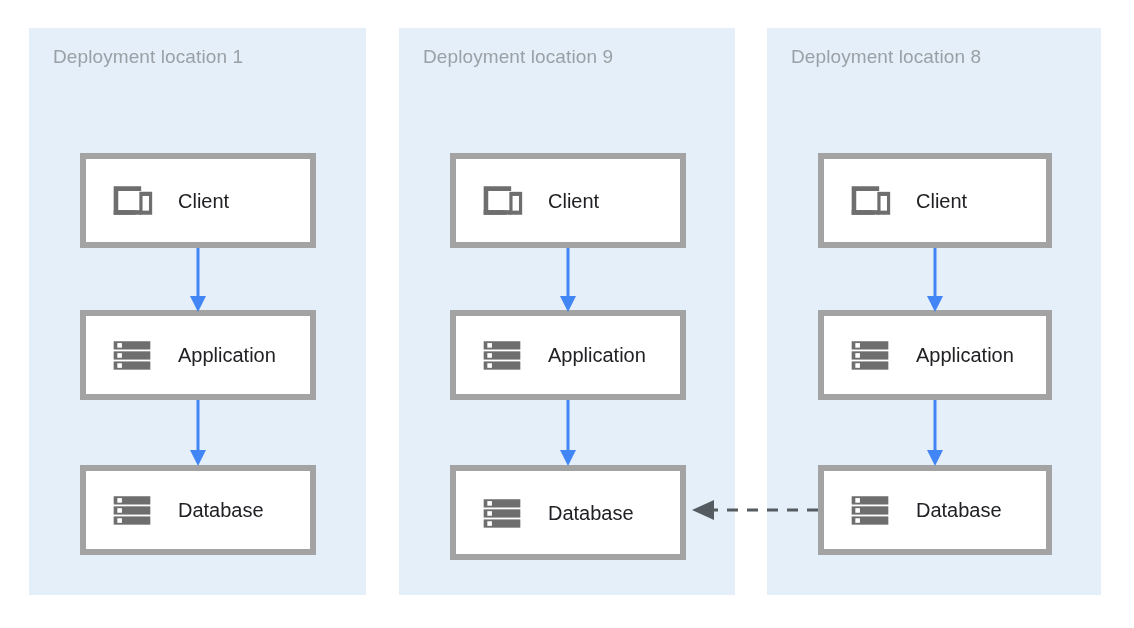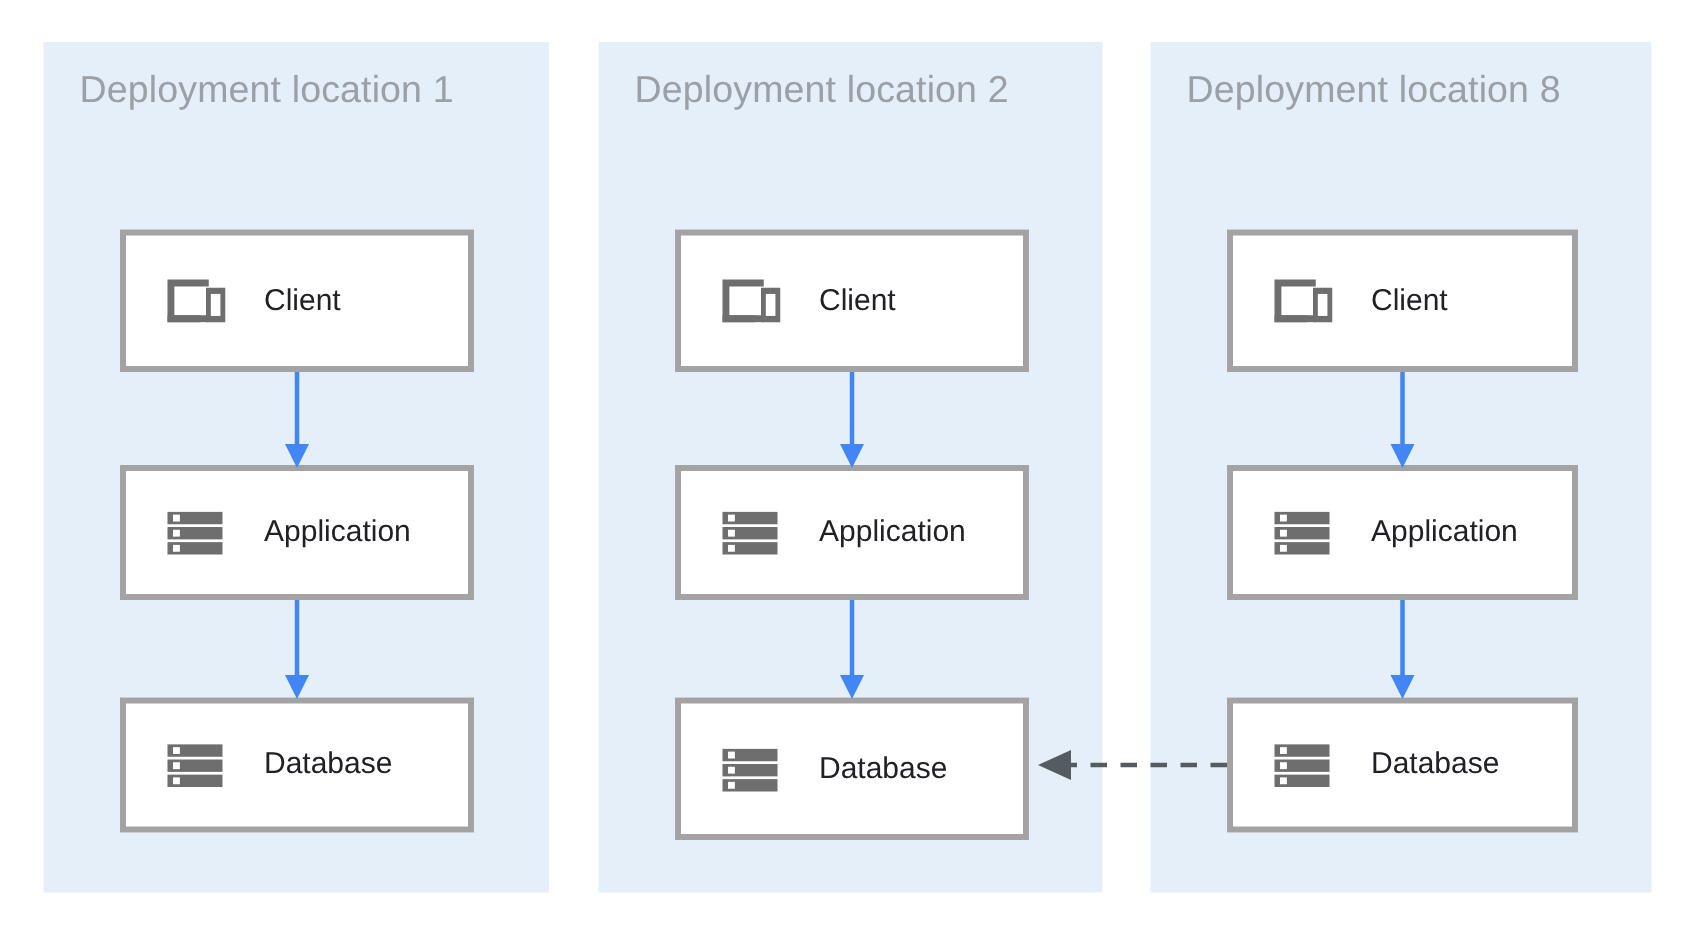--- a/index.html
+++ b/index.html
@@ -24,29 +24,29 @@
   .panel {
     position: absolute;
     background: #e4eff9;
     top: 28px;
     height: 567px;
   }
   .panel-title {
     position: absolute;
     left: 24px;
     top: 18px;
-    font-size: 25px;
+    font-size: 19px;
     color: #9aa0a6;
     white-space: nowrap;
     letter-spacing: 0.1px;
   }
   .node {
     position: absolute;
     background: #ffffff;
-    border: 4px solid #a3a3a3;
+    border: 6px solid #a3a3a3;
     box-sizing: border-box;
     display: flex;
     align-items: center;
   }
   .node-icon {
     position: absolute;
     left: 24px;
     top: 50%;
     transform: translateY(-50%);
     width: 44px;
@@ -74,21 +74,21 @@
 </head>
 <body>
 
 <div id="diagram">
 
   <div class="panel" style="left:29px; width:337px;">
     <div class="panel-title">Deployment location 1</div>
   </div>
 
   <div class="panel" style="left:399px; width:336px;">
-    <div class="panel-title">Deployment location 2</div>
+    <div class="panel-title">Deployment location 9</div>
   </div>
 
   <div class="panel" style="left:767px; width:334px;">
     <div class="panel-title">Deployment location 8</div>
   </div>
 
   <div class="node" style="left:80px; top:153px; width:236px; height:95px;">
     <svg class="node-icon" viewBox="0 0 48 48">
       <path fill="#6e6e6e" d="M4 8h30v5H9v21h19v5H4z"></path>
       <rect x="4" y="34" width="30" height="5" fill="#6e6e6e"></rect>

